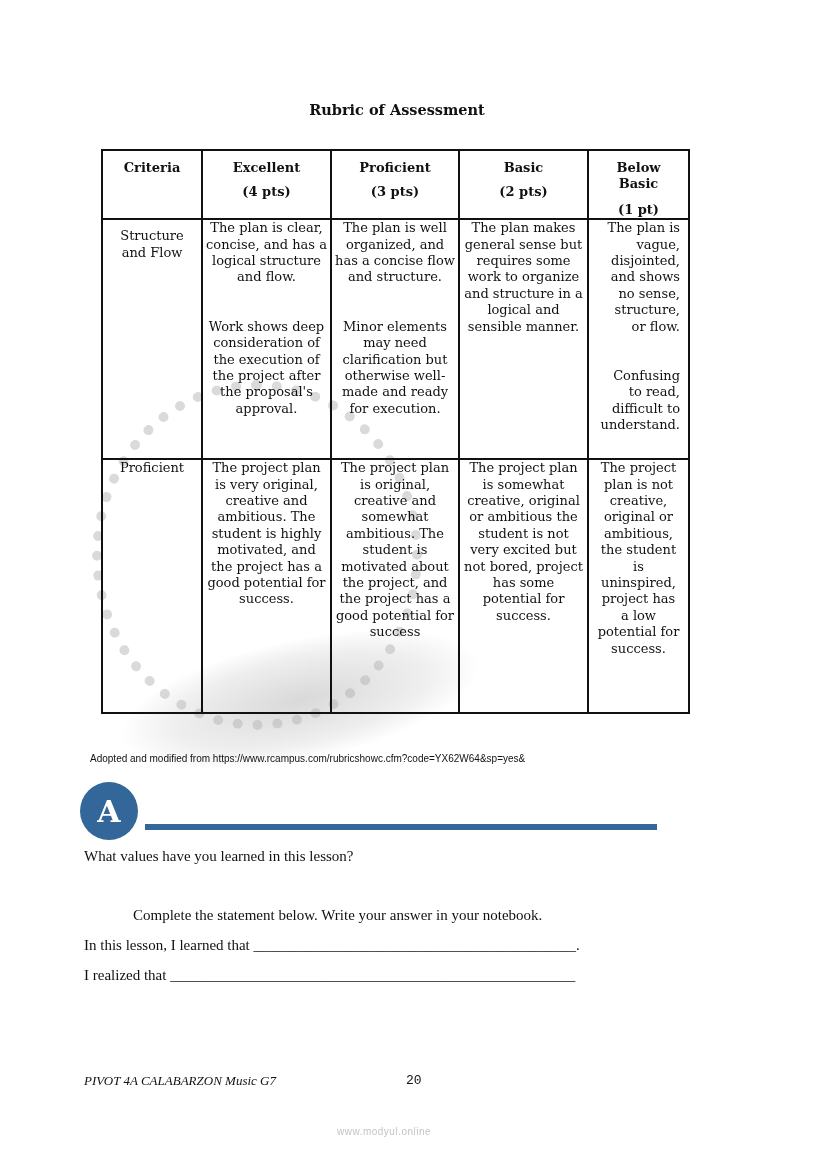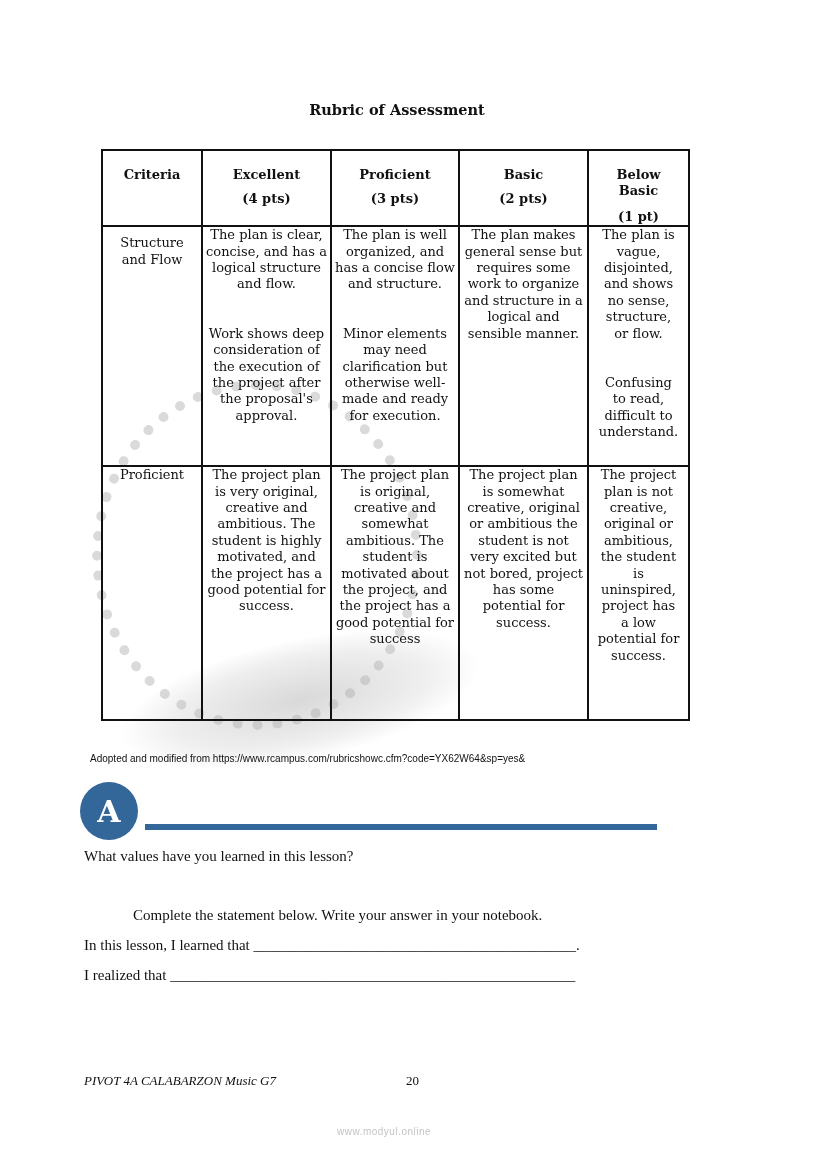--- a/index.html
+++ b/index.html
@@ -23,42 +23,42 @@
     position: absolute; left: 0; width: 794px; top: 101px; text-align: center;
     font-weight: bold; font-size: 14.5px;
   }
   table.rubric {
     position: absolute; left: 101px; top: 149px; border-collapse: collapse;
     font-size: 13px; line-height: 16.4px; table-layout: fixed;
   }
   table.rubric th, table.rubric td {
     border: 2px solid #111; text-align: center; vertical-align: top; padding: 0 3px;
   }
-  table.rubric th { font-weight: bold; padding-top: 16px; height: 55px; margin-top: 8px; }
+  table.rubric th { font-weight: bold; padding-top: 9px; height: 55px; margin-top: 8px; }
   table.rubric th .pts { display: block; margin-top: 8px; }
   table.rubric th .pts.tight { margin-top: 9px; }
   table.rubric td { }
   .gap { display: block; height: 33px; }
   .row1 td { height: 230px; }
   .row2 td { height: 252px; }
   .credit {
     position: absolute; left: 90px; top: 753px; font-family: "Liberation Sans", sans-serif;
     font-size: 10px; color: #111;
   }
   .badge {
     position: absolute; left: 80px; top: 782px; width: 58px; height: 58px; border-radius: 50%;
     background: #336699; color: #fff; font-weight: bold; font-size: 30px;
     display: flex; align-items: center; justify-content: center; font-family: "DejaVu Serif", serif;
   }
   .bar {
     position: absolute; left: 145px; top: 824px; width: 512px; height: 6px; background: #336699;
   }
   .body-text { position: absolute; font-size: 15px; font-family: "Liberation Serif", serif; white-space: pre; }
   .footer-left { position: absolute; left: 84px; top: 1073px; font-style: italic; font-size: 13px; font-family: "Liberation Serif", serif; }
-  .footer-page { position: absolute; left: 406px; top: 1073px; font-size: 13px; font-family: Liberation Serif, serif; }
+  .footer-page { position: absolute; left: 406px; top: 1073px; font-size: 13px; font-family: Liberation Mono, monospace; }
   .site { position: absolute; left: 337px; top: 1126px; font-size: 10px; color: #c4c4c4; font-family: "Liberation Sans", sans-serif; letter-spacing: 0.5px; }
 </style>
 </head>
 <body>
 
 <div class="watermark wm-ring"></div>
 <div class="watermark wm-blob"></div>
 
 <div class="title">Rubric of Assessment</div>
 
@@ -78,21 +78,21 @@
       <th><span>Basic</span><span class="pts">(2 pts)</span></th>
       <th style="padding-left:12px;padding-right:12px;"><span>Below Basic</span><span class="pts tight">(1 pt)</span></th>
     </tr>
   </thead>
   <tbody>
     <tr class="row1">
       <td style="padding:8px 12px 0;"><span>Structure and Flow</span></td>
       <td><span>The plan is clear, concise, and has a logical structure and flow.</span><span class="gap"></span><span>Work shows deep consideration of the execution of the project after the proposal's approval.</span></td>
       <td><span>The plan is well organized, and has a concise flow and structure.</span><span class="gap"></span><span>Minor elements may need clarification but otherwise well-made and ready for execution.</span></td>
       <td><span>The plan makes general sense but requires some work to organize and structure in a logical and sensible manner.</span></td>
-      <td style="padding-left:8px;padding-right:8px;"><span>The plan is vague, disjointed, and shows no sense, structure, or flow.</span><span class="gap"></span><span>Confusing to read, difficult to understand.</span></td>
+      <td style="padding-left:8px;padding-right:8px;text-align:right;"><span>The plan is vague, disjointed, and shows no sense, structure, or flow.</span><span class="gap"></span><span>Confusing to read, difficult to understand.</span></td>
     </tr>
     <tr class="row2">
       <td><span>Proficient</span></td>
       <td><span>The project plan is very original, creative and ambitious. The student is highly motivated, and the project has a good potential for success.</span></td>
       <td><span>The project plan is original, creative and somewhat ambitious. The student is motivated about the project, and the project has a good potential for success</span></td>
       <td><span>The project plan is somewhat creative, original or ambitious the student is not very excited but not bored, project has some potential for success.</span></td>
       <td style="padding-left:8px;padding-right:8px;"><span>The project plan is not creative, original or ambitious, the student is uninspired, project has a low potential for success.</span></td>
     </tr>
   </tbody>
 </table>

